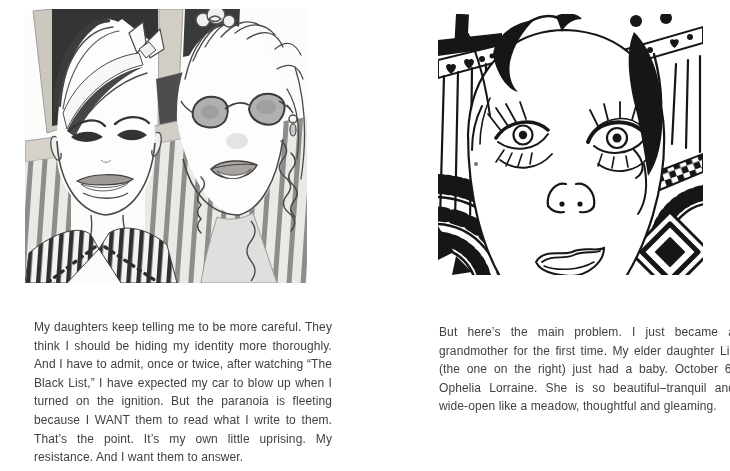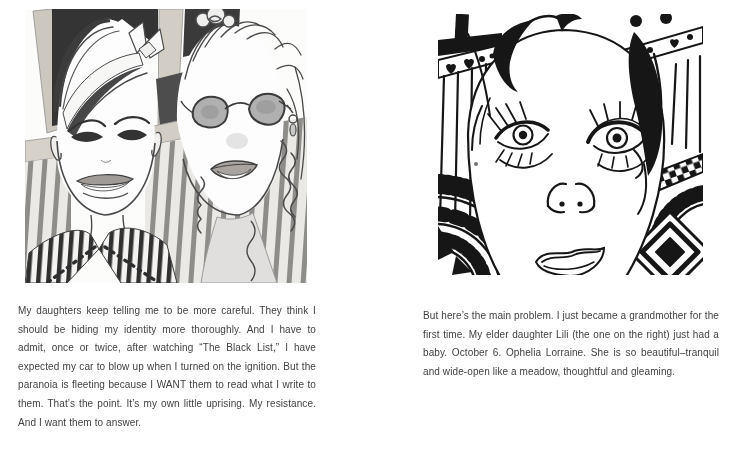--- a/index.html
+++ b/index.html
@@ -6,26 +6,26 @@
   body{
     width:730px;height:471px;position:relative;overflow:hidden;
     background:#ffffff;
     font-family:"Liberation Sans","DejaVu Sans",sans-serif;
   }
   .page{position:absolute;inset:0;}
   .figure{position:absolute;}
   .figure svg{display:block;width:100%;height:100%;}
   .caption{
     position:absolute;
-    font-size:10px;
+    font-size:12px;
     line-height:18.6px;
     color:#414141;
     text-align:justify;
     letter-spacing:.1px;
-    margin:0;
+    margin:16px;
   }
   #caption-left{left:18px;top:302px;width:298px;}
   #caption-right{left:423px;top:307px;width:296px;}
   #figure-left{left:25px;top:9px;width:282px;height:274px;}
   #figure-right{left:438px;top:14px;width:265px;height:261px;}
 </style>
 </head>
 <body>
 
 <div class="page">

